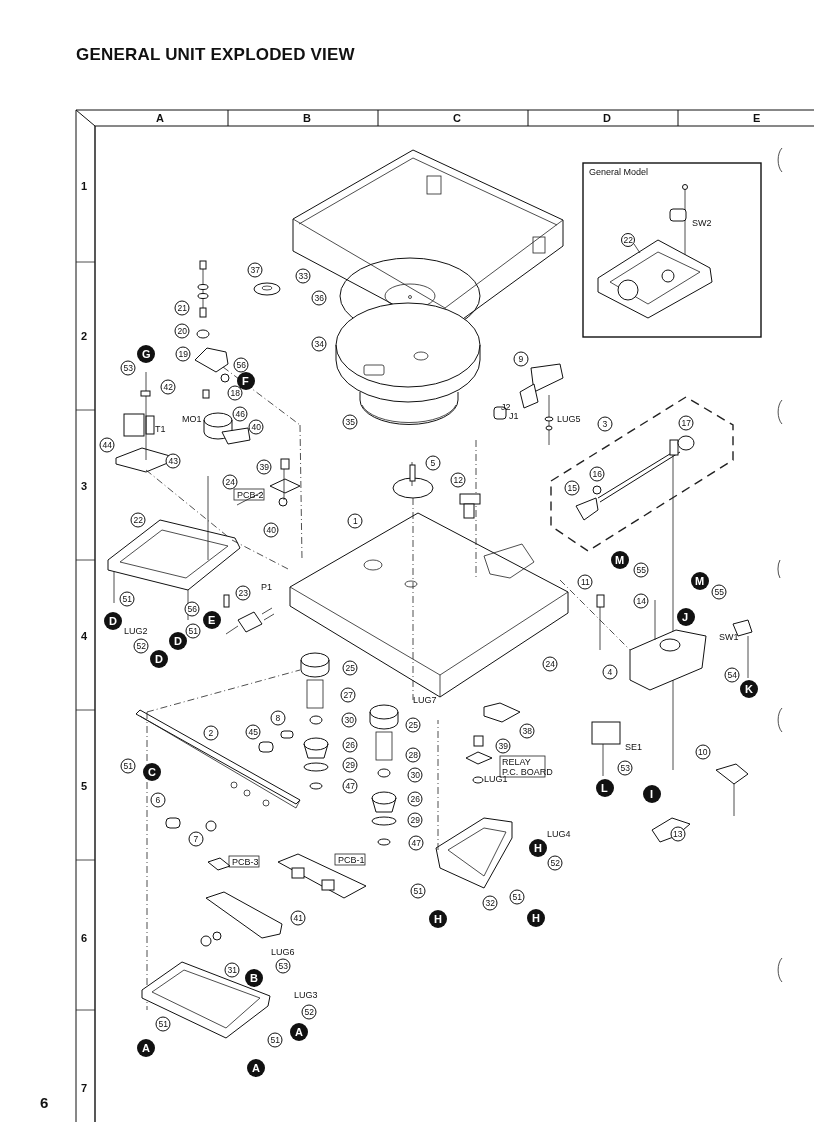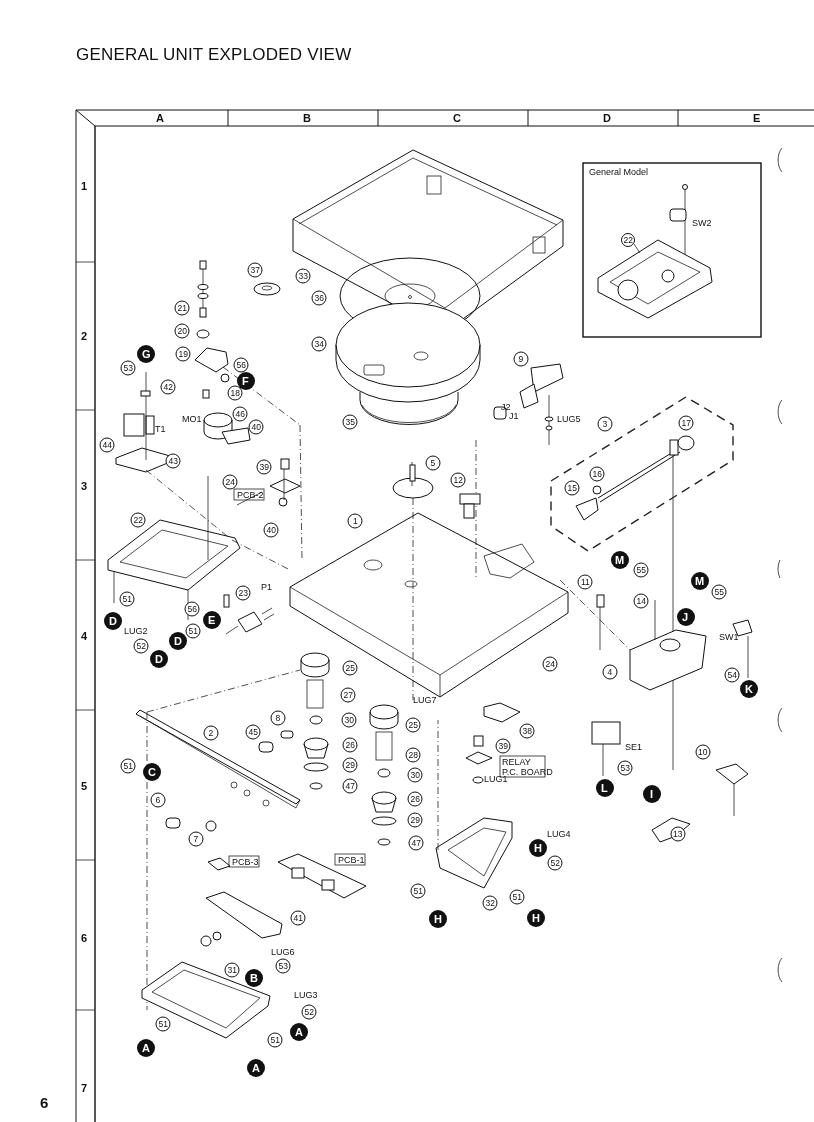--- a/index.html
+++ b/index.html
@@ -1,17 +1,17 @@
 <!DOCTYPE html>
 <html><head>
 <meta charset="utf-8">
 <style>
   html, body { margin:0; padding:0; background:#fff; }
   body { width:814px; height:1122px; position:relative; overflow:hidden; font-family:"Liberation Sans", sans-serif; color:#111; }
-  #title { position:absolute; left:76px; top:45px; font-size:17px; font-weight:normal; letter-spacing:0.2px; }
+  #title { position:absolute; left:76px; top:45px; font-size:17px; font-weight:bold; letter-spacing:0.2px; }
   #pagenum { position:absolute; left:40px; top:1094px; font-size:15px; font-weight:bold; }
   svg#diagram { position:absolute; left:0; top:0; }
   .ln { stroke:#111; fill:none; stroke-width:1; }
   .ln2 { stroke:#111; fill:none; stroke-width:1.4; }
   .thin { stroke:#222; fill:none; stroke-width:0.8; }
   .dash { stroke:#222; fill:none; stroke-width:0.8; stroke-dasharray:7 3 1 3; }
   .dash2 { stroke:#222; fill:none; stroke-width:1.4; stroke-dasharray:9 6; }
   .wf { fill:#fff; stroke:#111; stroke-width:1; }
   .hdr { font-family:"Liberation Sans", sans-serif; font-weight:bold; font-size:11px; fill:#111; }
   .lbl { font-family:"Liberation Sans", sans-serif; font-size:9px; fill:#111; }

